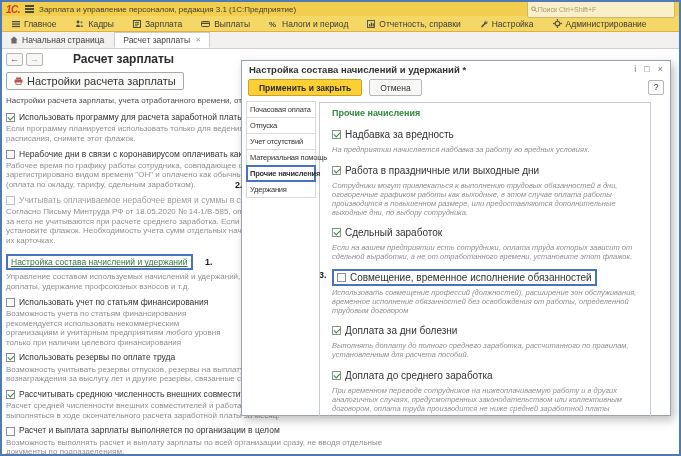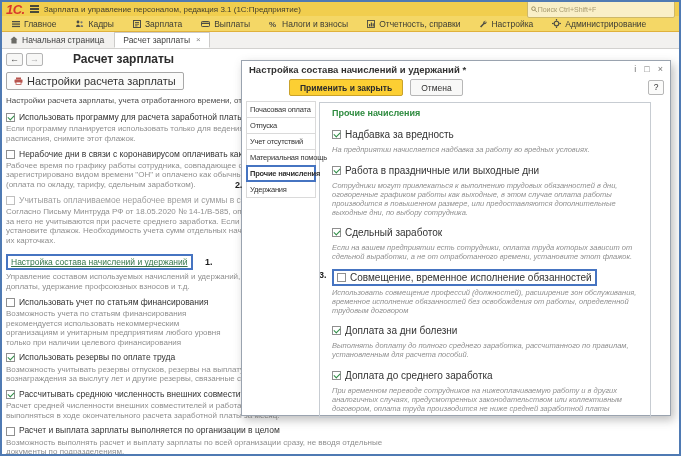--- a/index.html
+++ b/index.html
@@ -3,21 +3,21 @@
 <meta charset="utf-8">
 <style>
   * { margin:0; padding:0; box-sizing:border-box; }
   body { background:#fff; font-family:"Liberation Sans", sans-serif; }
   .screen { position:relative; width:681px; height:456px; border:2px solid #4f7ab3;
             background:#fff; overflow:hidden; }
 
   
   .titlebar { height:14px; background:#f1ce4e; display:flex; align-items:center;
               padding:0 4px; gap:5px; }
-  .logo { color:#d8382c; font-weight:bold; font-style:italic; font-size:13px; letter-spacing:-0.5px; }
+  .logo { color:#d8382c; font-weight:bold; font-style:italic; font-size:10px; letter-spacing:-0.5px; }
   .hamb { display:inline-block; width:9px; }
   .hamb i { display:block; height:1.5px; background:#4a4a3a; margin:1.5px 0; }
   .win-title { font-size:8px; color:#43402e; }
   .searchbox { margin-left:auto; width:148px; height:10px; background:#f9efc8;
                border:1px solid #cdb869; border-radius:2px; display:flex; align-items:center;
                padding:8px 3px; gap:0; }
   .searchbox input { border:none; background:transparent; font-size:7px; color:#6b6147;
                      width:100%; outline:none; font-family:"Liberation Sans",sans-serif; }
   .searchbox input::placeholder { color:#a79a6e; }
 
@@ -66,21 +66,21 @@
   .hl-inline { display:inline-block; border:2px solid #4674c1; padding:1px 3px; background:#fff; }
   .annot-num { font-size:9px; font-weight:bold; color:#1c1c1c; }
   .link-annot { margin-left:8px; }
 
   
   .dlg { position:absolute; left:239px; top:58px; width:430px; height:356px; background:#fff;
          border:1px solid #9aa3af; box-shadow:3px 4px 9px rgba(70,70,70,.35); }
   .dlg-titlerow { display:flex; align-items:center; padding:3px 7px 1px; }
   .dlg-title { flex:1; font-size:9.5px; font-weight:bold; color:#333; }
   .win-ic { color:#767676; font-size:9px; margin-left:8px; line-height:1; }
-  .dlg-toolbar { display:flex; align-items:center; padding:3px 6px 4px;margin-left:41px; }
+  .dlg-toolbar { display:flex; align-items:center; padding:3px 6px 4px; }
   .btn-apply { background:#fc3; background:#fccf33; border:1px solid #c9a22b; border-radius:2px;
                font-size:8.5px; font-weight:bold; color:#2b2b2b; padding:2.5px 10px; }
   .btn-cancel { background:#f8f8f7; border:1px solid #b7b7b7; border-radius:2px; font-size:8.5px;
                 color:#333; padding:2.5px 10px; margin-left:7px; }
   .btn-help { margin-left:auto; width:16px; height:15px; background:#fbfbfa; border:1px solid #b7b7b7;
               border-radius:2px; font-size:8.5px; color:#333; text-align:center; line-height:13px; }
   .dlg-body { display:flex; align-items:flex-start; padding:2px 0 0 4px; }
   .dtabs { width:70px; flex:0 0 auto; }
   .dtab { position:relative; border:1px solid #dadada; margin-top:-1px; background:#fff;
           padding:3px 3px; font-size:7.5px; letter-spacing:-0.2px; color:#333; white-space:nowrap; }
@@ -148,21 +148,21 @@
       <svg width="9" height="8" viewBox="0 0 9 8">
           <rect x="0.5" y="1.5" width="8" height="5" rx="0.8" fill="none" stroke="#4c4c44" stroke-width="1"></rect>
           <rect x="0.5" y="2.7" width="8" height="1.3" fill="#4c4c44"></rect>
         </svg>
       <span>Выплаты</span>
       </span>
     <span class="m-item">
       <svg width="9" height="8" viewBox="0 0 9 8">
           <text x="0" y="7" font-size="8" font-weight="bold" fill="#4c4c44" font-family="Liberation Sans, sans-serif">%</text>
         </svg>
-      <span>Налоги и взносы</span>
+      <span>Налоги и период</span>
       </span>
     <span class="m-item">
       <svg width="8" height="8" viewBox="0 0 8 8">
           <rect x="0.5" y="0.5" width="7" height="7" fill="none" stroke="#4c4c44" stroke-width="0.9"></rect>
           <rect x="2" y="4" width="1.2" height="2.5" fill="#4c4c44"></rect>
           <rect x="3.8" y="2.5" width="1.2" height="4" fill="#4c4c44"></rect>
           <rect x="5.6" y="3.3" width="1.2" height="3.2" fill="#4c4c44"></rect>
         </svg>
       <span>Отчетность, справки</span>
       </span>

